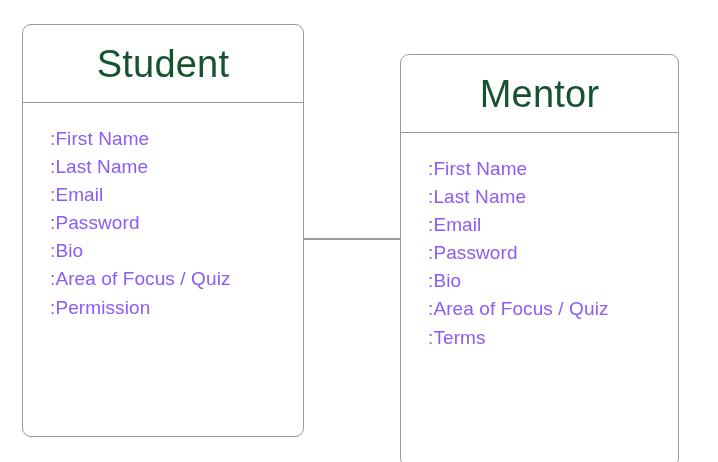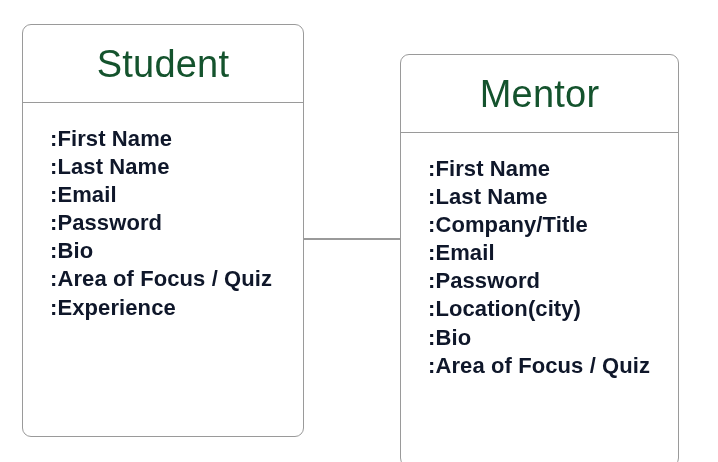--- a/index.html
+++ b/index.html
@@ -82,24 +82,24 @@
     padding: 22px 10px 10px 27px;
     box-sizing: border-box;
     overflow: hidden;
   }
   .attr-list {
     list-style: none;
     margin: 0;
     padding: 0;
   }
   .attr-item {
-    font-size: 22px;
+    font-size: 19px;
     line-height: 28.1px;
-    font-weight: 700;
-    color: #0f172a;
+    font-weight: 400;
+    color: #8b5cf6;
     white-space: nowrap;
     letter-spacing: 0.1px;
   }
 </style>
 </head>
 <body>
 
 <div id="canvas">
 
   <div class="connector" id="connector-line"></div>
@@ -109,36 +109,35 @@
       <div class="entity-title">Student</div>
     </div>
     <div class="entity-body">
       <ul class="attr-list">
         <li class="attr-item">:First Name</li>
         <li class="attr-item">:Last Name</li>
         <li class="attr-item">:Email</li>
         <li class="attr-item">:Password</li>
         <li class="attr-item">:Bio</li>
         <li class="attr-item">:Area of Focus / Quiz</li>
-        <li class="attr-item">:Experience</li>
+        <li class="attr-item">:Permission</li>
       </ul>
     </div>
   </div>
 
   <div class="entity" id="entity-mentor">
     <div class="entity-header">
       <div class="entity-title">Mentor</div>
     </div>
     <div class="entity-body">
       <ul class="attr-list">
         <li class="attr-item">:First Name</li>
         <li class="attr-item">:Last Name</li>
-        <li class="attr-item">:Company/Title</li>
         <li class="attr-item">:Email</li>
         <li class="attr-item">:Password</li>
-        <li class="attr-item">:Location(city)</li>
         <li class="attr-item">:Bio</li>
         <li class="attr-item">:Area of Focus / Quiz</li>
+        <li class="attr-item">:Terms</li>
       </ul>
     </div>
   </div>
 
 </div>
 
 </body></html>

